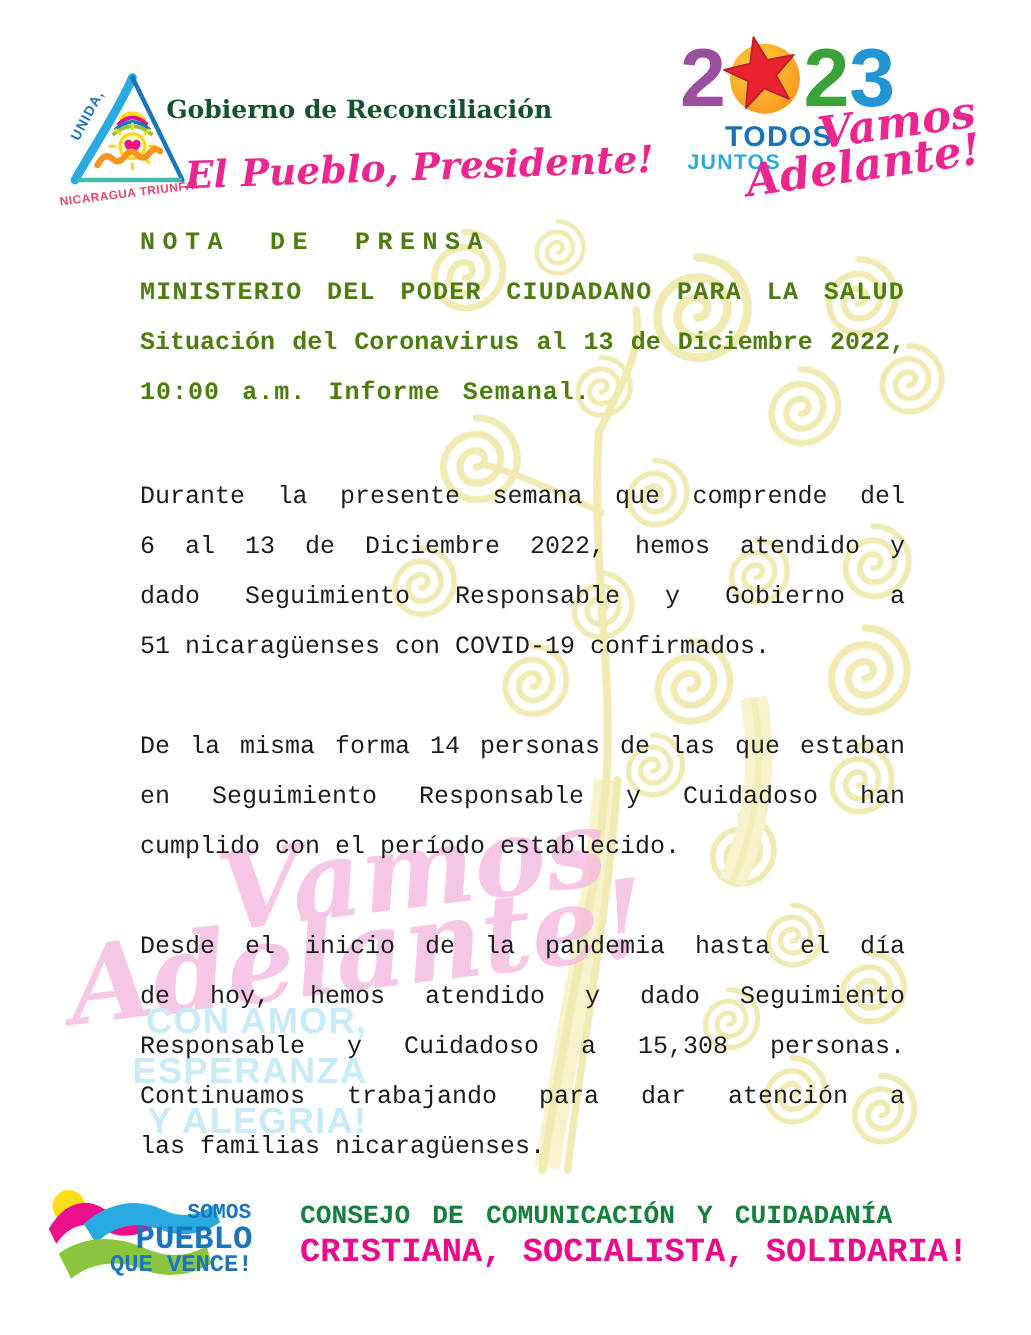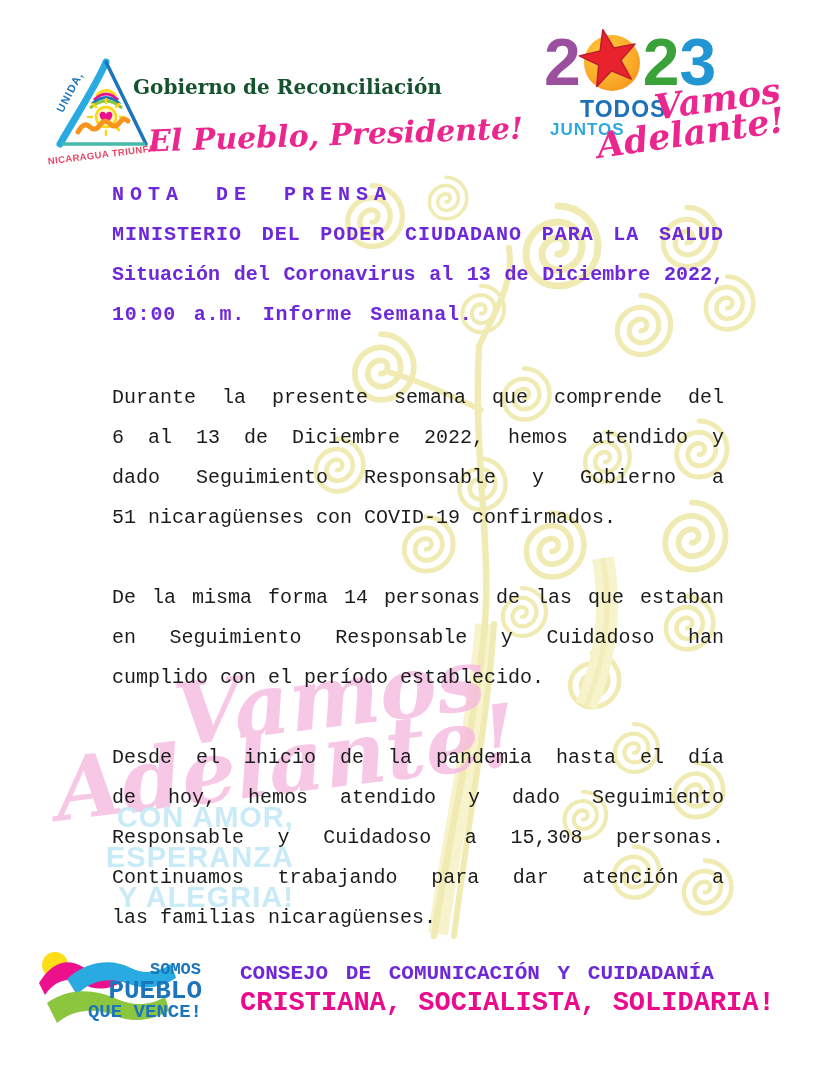--- a/index.html
+++ b/index.html
@@ -30,33 +30,33 @@
   .ball-wrap{width:60px;height:66px;overflow:visible;margin:0 1px;}
   .todos{position:absolute;left:2px;top:72px;font-family:"Liberation Sans",sans-serif;font-weight:900;
          font-size:23px;color:#1d71b8;letter-spacing:1px;margin-left:40px;}
   .juntos{position:absolute;left:12px;top:96px;font-family:"Liberation Sans",sans-serif;font-weight:900;
          font-size:17px;color:#2fa8df;letter-spacing:1px;}
   .vamos-s{position:absolute;left:116px;top:54px;transform:rotate(-8deg);
          font-family:"DejaVu Serif",serif;font-style:italic;font-weight:bold;font-size:35px;color:#ec268f;white-space:nowrap;}
   .adelante-s{position:absolute;left:58px;top:88px;transform:rotate(-8deg);
          font-family:"DejaVu Serif",serif;font-style:italic;font-weight:bold;font-size:35px;color:#ec268f;white-space:nowrap;}
   
-  .title-block{position:absolute;left:112px;top:175px;width:612px;z-index:1;color:#6d28d9;}
+  .title-block{position:absolute;left:112px;top:175px;width:612px;z-index:1;color:#4d7c0f;}
   .t-line{height:40px;line-height:40px;font-weight:bold;font-size:20px;white-space:nowrap;}
   .t1{letter-spacing:6px;word-spacing:14px;}
   .t2{letter-spacing:1px;white-space:normal;}
   .t4{letter-spacing:0.8px;word-spacing:5px;}
   .jl{text-align:justify;text-align-last:justify;white-space:normal;}
   .para{position:absolute;left:112px;width:612px;z-index:1;color:#1c1c1c;}
   .p1{top:378px;} .p2{top:578px;} .p3{top:738px;}
   .b-line{height:40px;line-height:40px;font-size:20px;}
   
   .somos-logo{position:absolute;left:33px;top:943px;z-index:2;overflow:visible;}
   .consejo{position:absolute;left:240px;top:962px;z-index:2;font-weight:bold;font-size:21px;
-           color:#6d28d9;word-spacing:0.4ch;white-space:nowrap;text-align:right;}
+           color:#15803d;word-spacing:0.4ch;white-space:nowrap;text-align:right;}
   .cristiana{position:absolute;left:240px;top:988px;z-index:2;font-weight:bold;font-size:27px;
            color:#ec0a8c;white-space:nowrap;}
 </style>
 </head>
 <body>
 
 <div class="page">
 
   <svg class="wm-tree" width="825" height="1068" viewBox="0 0 825 1068">
     <defs>

